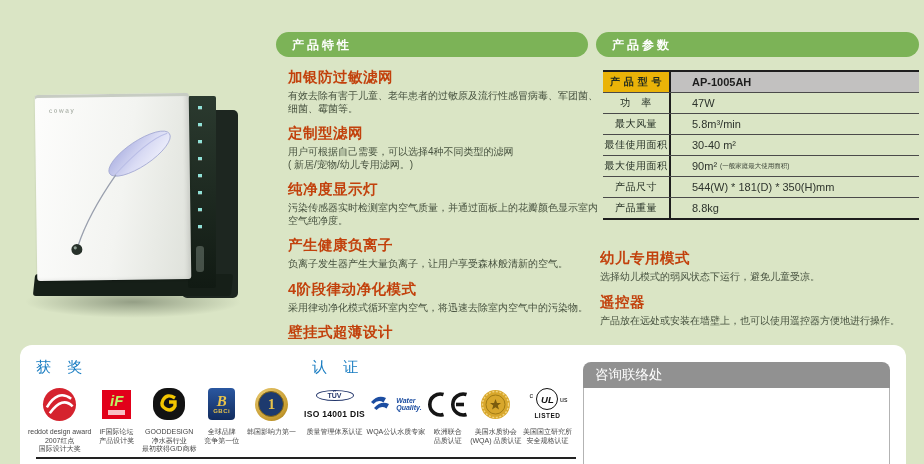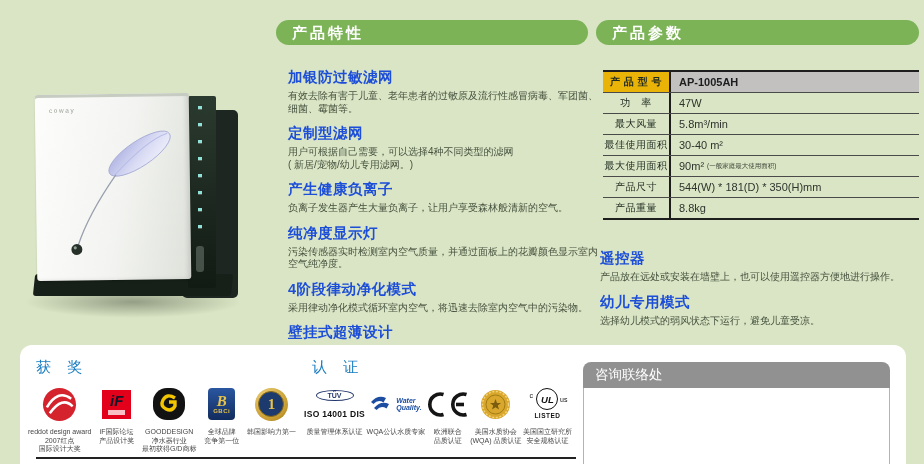--- a/index.html
+++ b/index.html
@@ -1,21 +1,21 @@
 <!DOCTYPE html>
 <html><head>
 <meta charset="utf-8">
 <style>
   html,body{margin:0;padding:0;}
   .canvas{position:relative;width:924px;height:464px;background:#dae5c5;overflow:hidden;
           font-family:"Liberation Sans",sans-serif;-webkit-font-smoothing:antialiased;}
 
   
-  .pill{position:absolute;top:20px;height:25px;background:#7cb357;border-radius:13px;
-        color:#fff;font-size:15px;font-weight:bold;line-height:26px;padding-left:16px;
+  .pill{position:absolute;top:32px;height:25px;background:#7cb357;border-radius:13px;
+        color:#fff;font-size:12px;font-weight:bold;line-height:26px;padding-left:16px;
         letter-spacing:3px;box-sizing:border-box;}
   .pill-features{left:276px;width:312px;}
   .pill-specs{left:596px;width:323px;}
 
   
   .photo{position:absolute;left:24px;top:78px;width:228px;height:248px;}
   .pp-shadow{position:absolute;left:0;top:208px;width:218px;height:32px;
      background:radial-gradient(ellipse at center,rgba(62,72,55,.45),rgba(62,72,55,0) 70%);}
   .pp-back{position:absolute;left:158px;top:32px;width:56px;height:188px;background:#1d2620;border-radius:5px;}
   .pp-base{position:absolute;left:10px;top:196px;width:198px;height:22px;background:#161f18;
@@ -27,31 +27,31 @@
   .pp-btn{position:absolute;left:8px;top:150px;width:8px;height:26px;border-radius:3px;background:rgba(220,235,225,.25);}
   .pp-body{position:absolute;left:12px;top:16px;width:154px;height:186px;border-radius:3px;
      background:linear-gradient(100deg,#fdfdfc 0%,#f3f4f1 55%,#dee1da 100%);
      box-shadow:inset 0 3px 0 #c7ccc3, inset -3px 0 4px rgba(0,0,0,.10), 0 1px 2px rgba(0,0,0,.15);
      transform:rotate(-0.8deg);}
   .pp-brand{position:absolute;left:14px;top:12px;font-size:6.5px;color:#99a197;letter-spacing:1.6px;}
   .pp-feather{position:absolute;left:14px;top:24px;}
 
   
   .features-list{position:absolute;left:288px;top:68px;width:314px;}
-  .blurb h4{margin:0 0 3px 0;font-size:14.5px;font-weight:bold;color:#1d4ed8;letter-spacing:0.5px;}
+  .blurb h4{margin:0 0 3px 0;font-size:14.5px;font-weight:bold;color:#c2410c;letter-spacing:0.5px;}
   .blurb p{margin:0 0 9px 0;font-size:10px;line-height:12.5px;color:#47523f;white-space:pre-line;}
 
   
   .spec-table{position:absolute;left:603px;top:70px;width:316px;
      border-top:2px solid #1e1e1e;border-bottom:2px solid #1e1e1e;}
   .srow{display:flex;height:20px;border-bottom:1px solid #4a4a4a;}
   .srow:last-child{border-bottom:none;}
   .slabel{width:66px;border-right:2px solid #1e1e1e;display:flex;align-items:center;justify-content:center;
      font-size:10px;color:#1f2a20;letter-spacing:0.5px;}
-  .sval{flex:1;display:flex;align-items:baseline;align-items:center;padding-left:8px;font-size:11px;color:#2e342d;}
+  .sval{flex:1;display:flex;align-items:baseline;align-items:center;padding-left:21px;font-size:11px;color:#2e342d;}
   .srow.hdr .slabel{background:#eab308;font-weight:bold;}
   .srow.hdr .sval{background:#c2c1c0;font-weight:bold;color:#1d1d1d;}
   .snote{font-size:6.5px;margin-left:3px;color:#3a4236;}
 
   .spec-extra{position:absolute;left:600px;top:249px;width:322px;}
 
   
   .card{position:absolute;left:20px;top:345px;width:886px;height:140px;background:#ffffff;border-radius:12px;}
   .blue-title{position:absolute;top:13px;font-size:15px;font-weight:normal;color:#1a7dc2;letter-spacing:6px;}
   .t-awards{left:16px;}
@@ -65,21 +65,21 @@
   .hline{position:absolute;left:16px;top:112px;width:540px;height:2px;background:#222;}
 
   
   .contact{position:absolute;left:563px;top:17px;width:307px;height:120px;}
   .contact-head{height:26px;background:#919191;border-radius:8px 8px 0 0;color:#fff;
      font-size:13.5px;line-height:26px;padding-left:12px;}
   .contact-body{height:93px;background:#fff;border:1px solid #b3b3b3;border-top:none;}
 
   
   .ic-if{width:29px;height:29px;background:#e2001a;display:flex;flex-direction:column;align-items:center;justify-content:center;}
-  .if-big{color:#0f172a;font-weight:bold;font-size:15px;line-height:14px;font-style:italic;}
+  .if-big{color:#bef264;font-weight:bold;font-size:15px;line-height:14px;font-style:italic;}
   .if-small{display:block;width:17px;height:5px;background:rgba(255,255,255,.75);margin-top:2px;}
   .ic-gbci{width:27px;height:32px;background:linear-gradient(180deg,#2a57a0,#122c5e);border-radius:4px;
      display:flex;flex-direction:column;align-items:center;justify-content:center;}
   .gbci-b{color:#e8c34a;font-size:15px;font-weight:bold;font-style:italic;line-height:14px;font-family:"Liberation Serif",serif;}
   .gbci-t{color:#e8c34a;font-size:6px;font-weight:bold;letter-spacing:0.5px;}
   .ic-medal{width:33px;height:33px;border-radius:50%;background:radial-gradient(circle at 35% 30%,#f0d27c,#c59a2e 70%,#8a6a12);
      display:flex;align-items:center;justify-content:center;}
   .medal-in{width:24px;height:24px;border-radius:50%;background:#1d3a6e;border:1.5px solid #8a6a12;
      display:flex;align-items:center;justify-content:center;color:#e8c34a;font-size:15px;font-weight:bold;font-family:"Liberation Serif",serif;}
   .ic-tuv{display:flex;flex-direction:column;align-items:center;}
@@ -133,27 +133,27 @@
           <h4>加银防过敏滤网</h4>
           <p>有效去除有害于儿童、老年患者的过敏原及流行性感冒病毒、军团菌、
 细菌、霉菌等。</p>
         </div>
         <div class="blurb">
           <h4>定制型滤网</h4>
           <p>用户可根据自己需要，可以选择4种不同类型的滤网
 ( 新居/宠物/幼儿专用滤网。)</p>
         </div>
         <div class="blurb">
-          <h4>产生健康负离子</h4>
-          <p>负离子发生器产生大量负离子，让用户享受森林般清新的空气。</p>
-        </div>
-        <div class="blurb">
           <h4>纯净度显示灯</h4>
           <p>污染传感器实时检测室内空气质量，并通过面板上的花瓣颜色显示室内
 空气纯净度。</p>
+        </div>
+        <div class="blurb">
+          <h4>产生健康负离子</h4>
+          <p>负离子发生器产生大量负离子，让用户享受森林般清新的空气。</p>
         </div>
         <div class="blurb">
           <h4>4阶段律动净化模式</h4>
           <p>采用律动净化模式循环室内空气，将迅速去除室内空气中的污染物。</p>
         </div>
         <div class="blurb">
           <h4>壁挂式超薄设计</h4>
           <p>超薄设计，可安装在任何地方，不受空间限制，也可以挂在墙上。</p>
         </div>
       </div>
@@ -201,26 +201,26 @@
         </div>
         <div class="srow">
           <div class="slabel">产品重量</div>
           <div class="sval">
             <span>8.8kg</span>
           </div>
         </div>
       </div>
     <div class="spec-extra" id="spec-extra">
         <div class="blurb">
+          <h4>幼儿专用模式</h4>
+          <p>选择幼儿模式的弱风状态下运行，避免儿童受凉。</p>
+        </div>
+        <div class="blurb">
           <h4>遥控器</h4>
           <p>产品放在远处或安装在墙壁上，也可以使用遥控器方便地进行操作。</p>
-        </div>
-        <div class="blurb">
-          <h4>幼儿专用模式</h4>
-          <p>选择幼儿模式的弱风状态下运行，避免儿童受凉。</p>
         </div>
       </div>
   </section>
 
   <div class="card">
     <div class="blue-title t-awards">获 奖</div>
     <div class="logo-row row-awards" id="awards-row">
         <div class="logo-item">
           <div class="l-icon">
             <svg width="35" height="35" viewBox="0 0 36 36">

